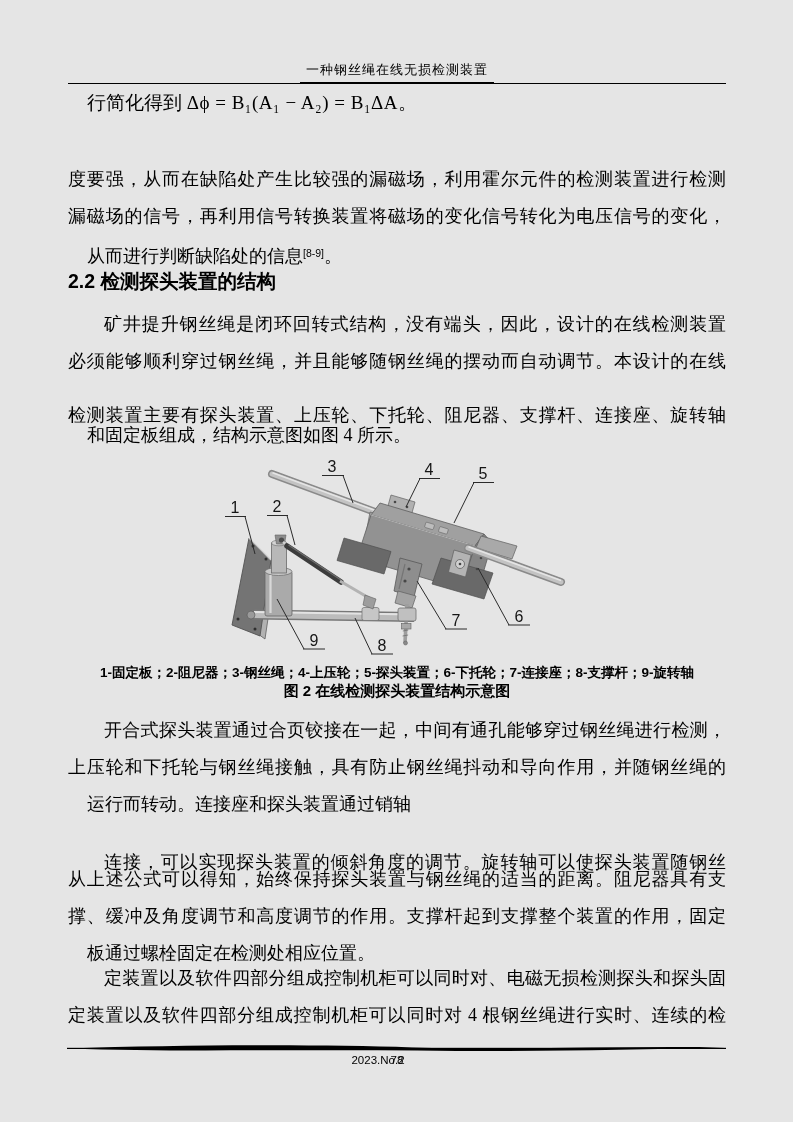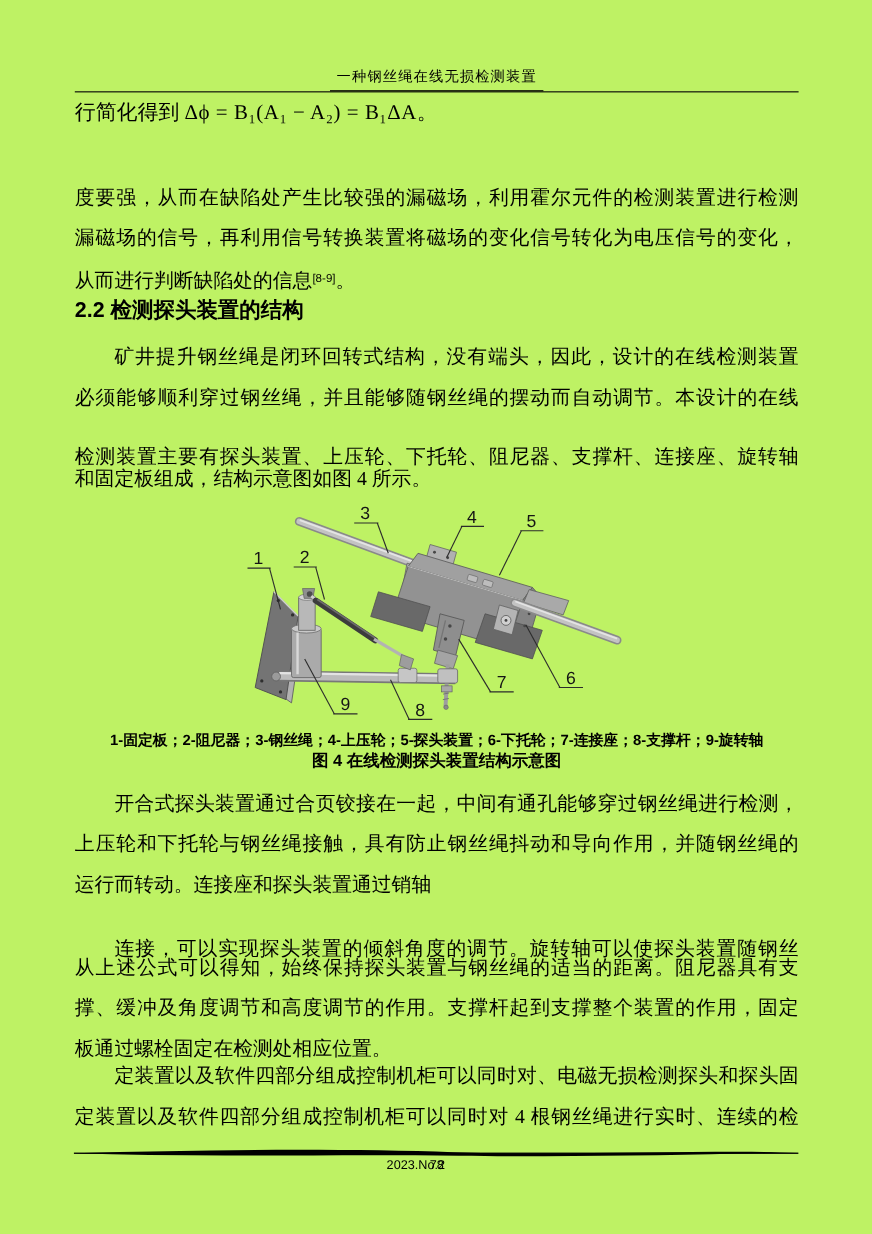--- a/index.html
+++ b/index.html
@@ -1,32 +1,32 @@
 <!DOCTYPE html>
 <html><head>
 <meta charset="utf-8">
 <style>
   html,body { margin:0; padding:0; background:#ffffff; }
   .page {
-    position:relative; width:793px; height:1122px; background:#bef264;
+    position:relative; width:793px; height:1122px; background:#e5e5e5;
     font-family:"Liberation Serif", serif; color:#000; overflow:hidden;
   }
   .running-head {
     position:absolute; top:61px; left:68px; width:658px; text-align:center;
     font-size:13px; letter-spacing:1px;
   }
   .running-head-text { display:inline-block; border-bottom:1px solid #000; padding:0 6px 3px 6px; }
   .head-rule { position:absolute; top:83px; left:68px; width:658px; height:1.3px; background:#000; }
 
   .line {
     position:absolute; left:68px; width:658px; height:28px; line-height:26px;
     font-size:18px; text-align:justify; text-align-last:justify;
     word-break:break-all; overflow:hidden; white-space:normal;
   }
-  .line.short { text-align-last:left; }
+  .line.short { text-align-last:left;margin-left:19px; }
   .line.indent { text-indent:36px; }
   .line sup { font-size:10.5px; vertical-align:5px; font-family:"Liberation Sans",sans-serif; }
 
   .formula { font-size:19px; }
   .formula .math { font-family:"Liberation Serif", serif; letter-spacing:0.5px; }
 
   .heading {
     position:absolute; left:68px; width:658px; font-family:"Liberation Sans",sans-serif;
     font-weight:bold; font-size:19.5px;
   }
@@ -213,21 +213,21 @@
       <text x="281" y="29">4</text>
       <text x="335" y="33">5</text>
       <text x="371" y="175.5">6</text>
       <text x="308" y="179.5">7</text>
       <text x="234" y="204.5">8</text>
       <text x="166" y="199.5">9</text>
     </g>
   </svg>
 
   <div class="caption key" style="top:664px">1-固定板；2-阻尼器；3-钢丝绳；4-上压轮；5-探头装置；6-下托轮；7-连接座；8-支撑杆；9-旋转轴</div>
-  <div class="caption title" style="top:682px">图 4 在线检测探头装置结构示意图</div>
+  <div class="caption title" style="top:682px">图 2 在线检测探头装置结构示意图</div>
 
   <div class="line indent" style="top:717px">开合式探头装置通过合页铰接在一起，中间有通孔能够穿过钢丝绳进行检测，</div>
   <div class="line" style="top:754px">上压轮和下托轮与钢丝绳接触，具有防止钢丝绳抖动和导向作用，并随钢丝绳的</div>
   <div class="line short" style="top:791px">运行而转动。连接座和探头装置通过销轴</div>
 
   <div class="line indent" style="top:849px">连接，可以实现探头装置的倾斜角度的调节。旋转轴可以使探头装置随钢丝</div>
   <div class="line" style="top:866px">从上述公式可以得知，始终保持探头装置与钢丝绳的适当的距离。阻尼器具有支</div>
   <div class="line" style="top:903px">撑、缓冲及角度调节和高度调节的作用。支撑杆起到支撑整个装置的作用，固定</div>
   <div class="line short" style="top:940px">板通过螺栓固定在检测处相应位置。</div>
 

